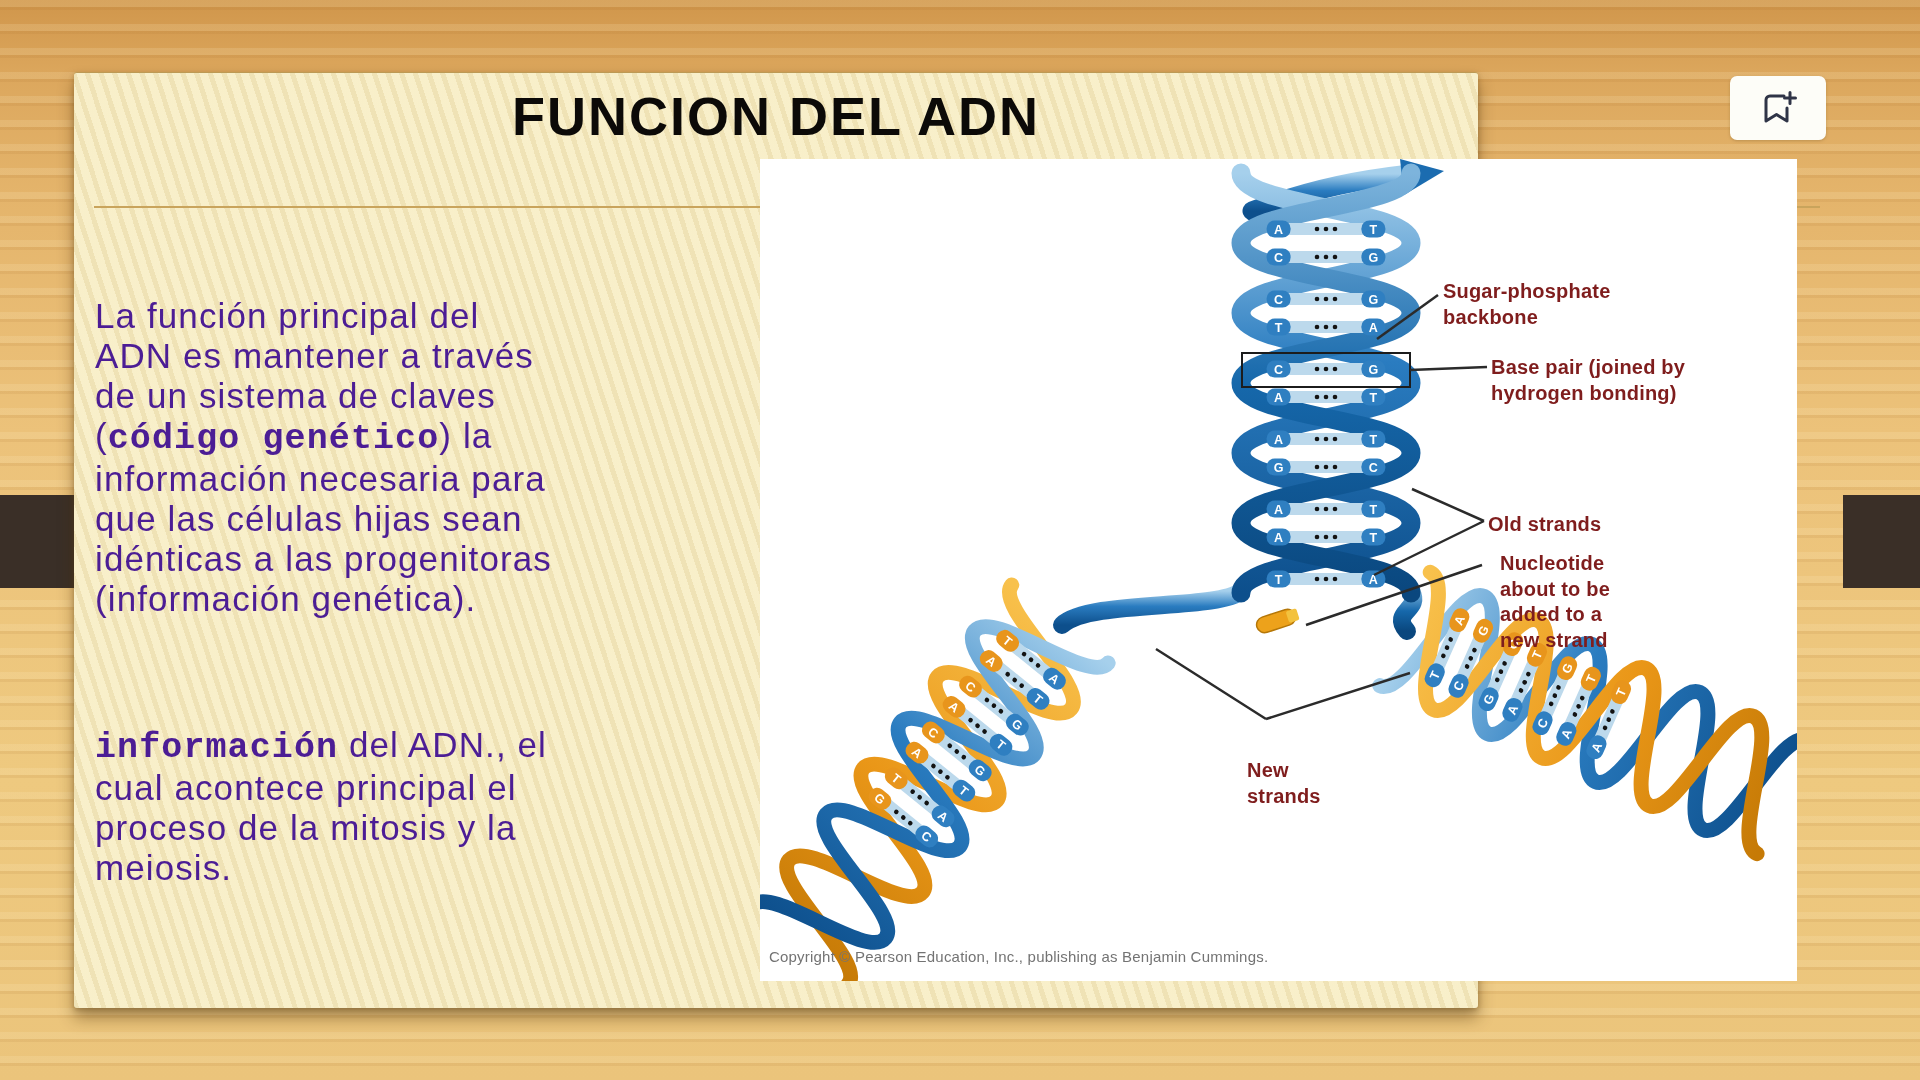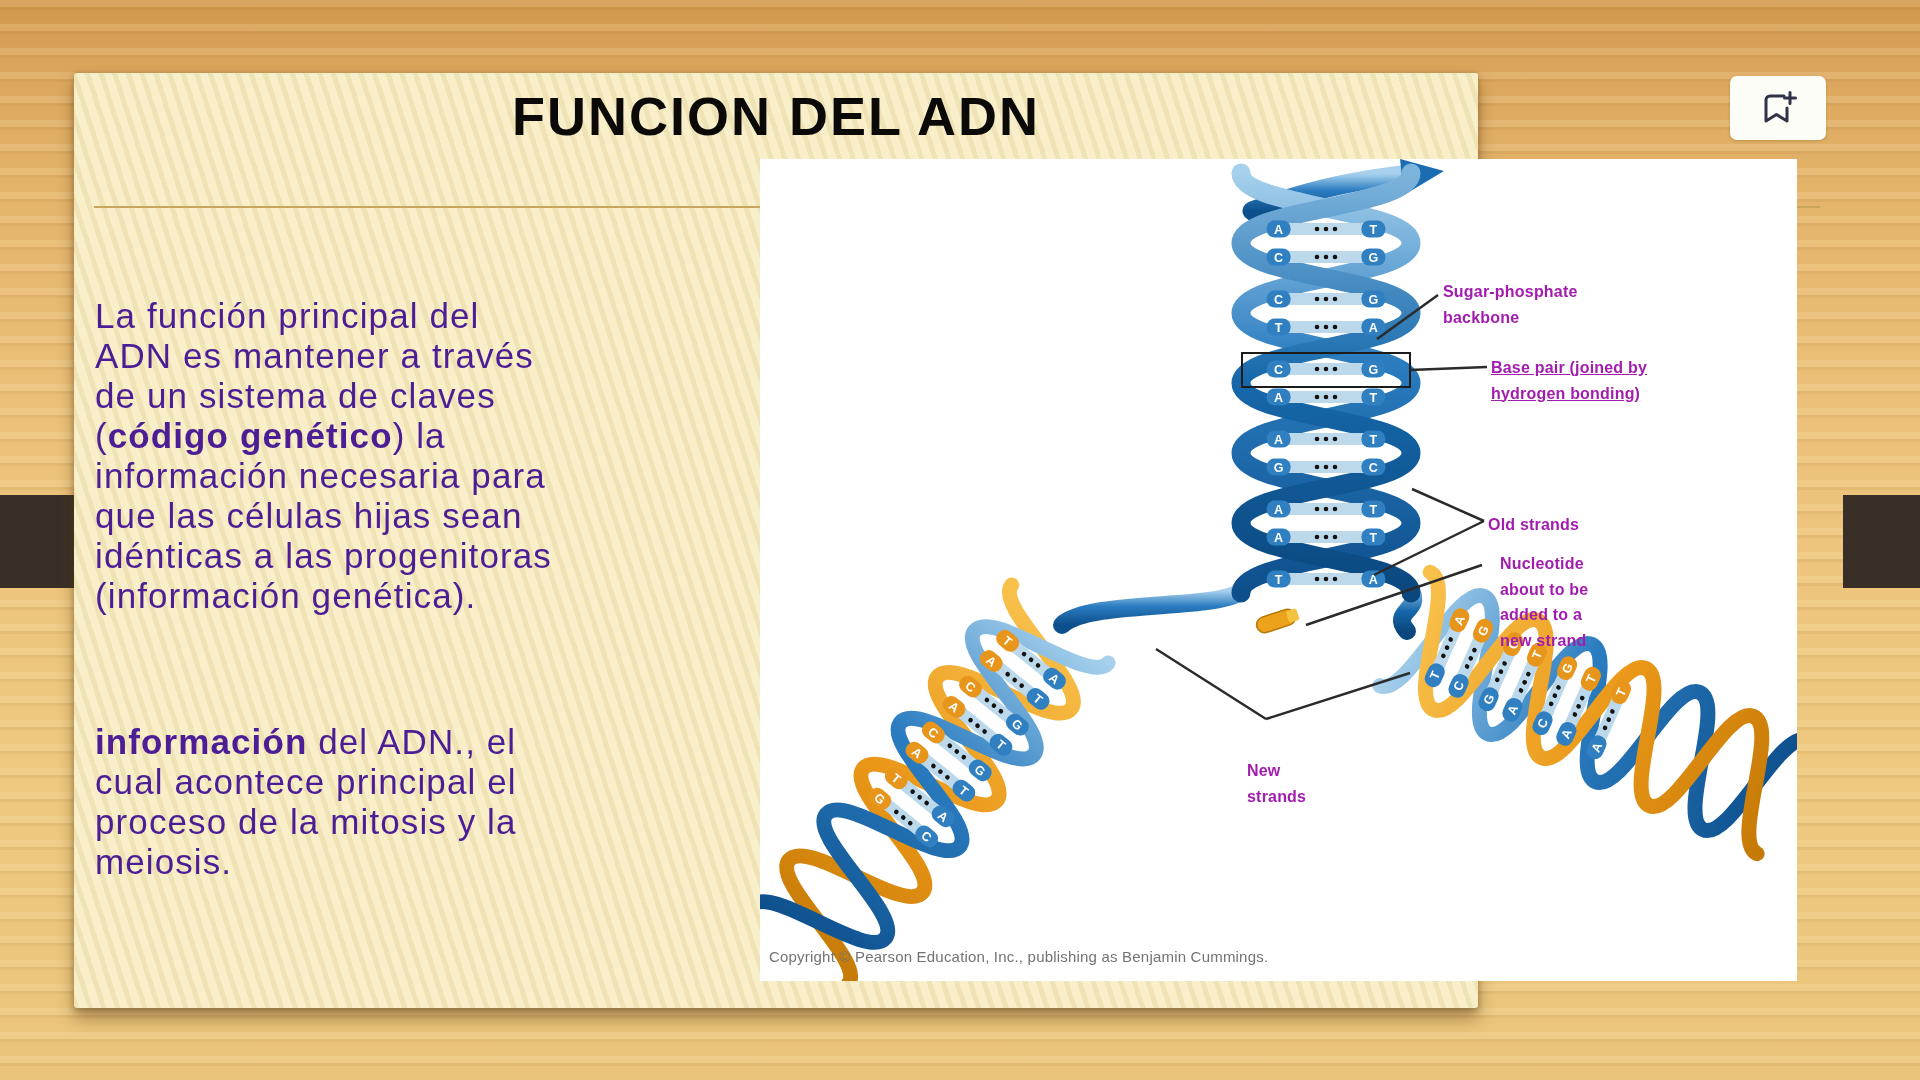--- a/index.html
+++ b/index.html
@@ -21,34 +21,34 @@
     background:repeating-linear-gradient(72deg, rgba(208,183,118,.20) 0 5px, rgba(253,247,219,.22) 5px 13px);}
 
   #slide-title{position:absolute;top:12px;left:0;width:100%;text-align:center;
     font-size:54px;font-weight:700;letter-spacing:2px;color:#0c0a08;}
   #title-underline{position:absolute;left:20px;top:133px;width:1726px;height:2px;background:#c9a45c;}
 
   #body-text{position:absolute;left:21px;top:183px;width:645px;
     font-size:35px;line-height:40px;letter-spacing:1.1px;color:#4c1d95;white-space:pre-line;}
   #body-text p{margin:0;}
   #body-text p + p{margin-top:66px;}
-  #body-text b{font-weight:700;}
+  #body-text b{font-weight:700;font-family:Liberation Mono, monospace;}
 
   #bookmark-btn{position:absolute;left:1656px;top:3px;width:96px;height:64px;background:#fdfdf8;
     border:none;border-radius:7px;box-shadow:0 1px 3px rgba(120,90,40,.35);
     display:flex;align-items:center;justify-content:center;cursor:pointer;padding:0;}
 
   #dna-panel{position:absolute;left:686px;top:86px;width:1037px;height:822px;background:#ffffff;}
   #dna-art{position:absolute;left:0;top:0;}
   #dna-art text{font-family:"Liberation Sans",sans-serif;}
 
-  .dna-label{position:absolute;font-weight:700;font-size:16px;line-height:25.5px;
-    color:#a21caf;white-space:pre-line;letter-spacing:.2px;}
+  .dna-label{position:absolute;font-weight:700;font-size:20px;line-height:25.5px;
+    color:#7f1d1d;white-space:pre-line;letter-spacing:.2px;}
   #label-sugar{left:683px;top:120px;}
-  #label-basepair{left:731px;top:196px;text-decoration:underline;}
+  #label-basepair{left:731px;top:196px;}
   #label-old{left:728px;top:353px;}
   #label-nucleotide{left:728px;top:392px;margin-left:12px;}
   #label-new{left:487px;top:560px;margin-top:39px;}
 
   #copyright{position:absolute;left:9px;top:789px;font-size:15px;color:#737373;letter-spacing:.2px;}
 </style>
 </head>
 <body>
 
 <div id="stage">

